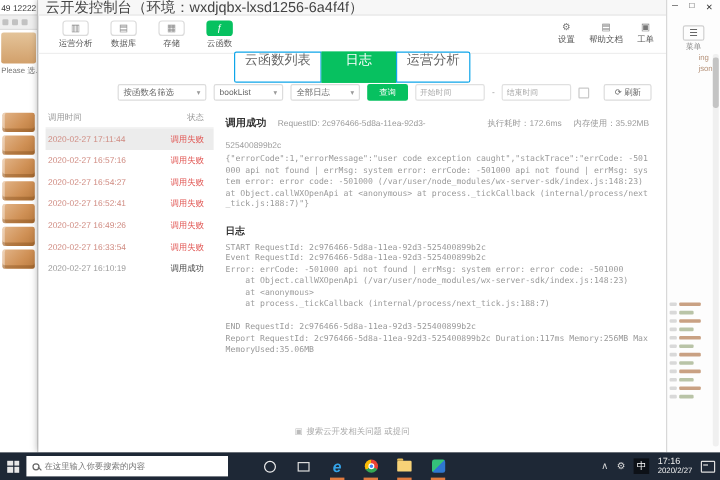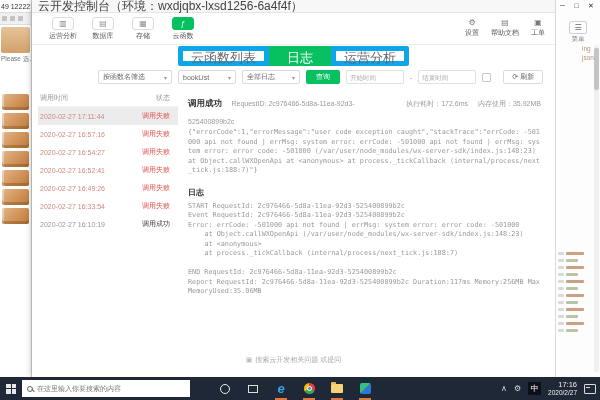--- a/index.html
+++ b/index.html
@@ -27,21 +27,21 @@
   .nav-btn { width:34px; text-align:center; cursor:pointer; }
   .icon-box { width:22px; height:13px; margin:0 auto; border:1px solid #dcdcdc; border-radius:3px; background:#fff; color:#8a8a8a; font-size:8px; line-height:11px; }
   .nav-btn.active .icon-box { background:#07c160; border-color:#07c160; color:#fff; }
   .nav-label { font-size:7px; color:#555; margin-top:1px; white-space:nowrap; }
   .action-group { display:flex; gap:12px; }
   .action-btn { text-align:center; cursor:pointer; }
   .action-icon { font-size:8px; color:#777; line-height:8px; }
   .action-label { font-size:7px; color:#555; margin-top:1px; white-space:nowrap; }
 
   .tabs-row { height:22px; display:flex; align-items:center; justify-content:center; gap:0; }
-  .tab { min-width:62px; padding:0 8px; height:20px; line-height:13px; text-align:center; font-size:13px; color:#666; background:#fff; border:5px solid #0ea5e9; cursor:pointer; }
+  .tab { min-width:62px; padding:0 8px; height:26px; line-height:13px; text-align:center; font-size:11px; color:#666; background:#fff; border:1px solid #0ea5e9; cursor:pointer; }
   .tab:first-child { border-radius:2px 0 0 2px; }
   .tab:last-child { border-radius:0 2px 2px 0; }
   .tab.active { background:#07c160; border-color:#07c160; color:#fff; }
 
   .filter-row { height:20px; display:flex; align-items:center; gap:6px; padding:0 0 0 66px; }
   .dd { height:14px; border:1px solid #dcdcdc; border-radius:2px; background:#fff; font-size:7px; color:#666; display:flex; align-items:center; justify-content:space-between; padding:0 4px; cursor:pointer; }
   .dd .caret { font-size:6px; color:#999; margin-left:4px; }
   .dd1 { width:74px; } .dd2 { width:58px; } .dd3 { width:58px; }
   .btn-green { height:14px; padding:0 10px; background:#07c160; border:none; border-radius:2px; color:#fff; font-size:7px; cursor:pointer; }
   .date-input { width:58px; height:14px; border:1px solid #e0e0e0; border-radius:2px; font-size:6.5px; color:#666; padding:0 3px; font-family:inherit; }
@@ -105,21 +105,21 @@
   .taskview { width:10px; height:8px; border:1.2px solid #ddd; background:transparent; }
   .edge-e { color:#35a3e8; font-size:13px; font-weight:bold; font-style:italic; line-height:13px; }
   .chrome-c { width:11px; height:11px; border-radius:50%; background:conic-gradient(#ea4335 0 33%, #34a853 33% 66%, #fbbc05 66% 100%); position:relative; }
   .chrome-c::after { content:""; position:absolute; inset:3px; background:#4285f4; border:1.5px solid #fff; border-radius:50%; }
   .folder { width:12px; height:9px; background:#f7d277; border-radius:1px; position:relative; }
   .folder::before { content:""; position:absolute; top:-2px; left:0; width:5px; height:2px; background:#e7bc57; border-radius:1px 1px 0 0; }
   .devtool { width:11px; height:11px; border-radius:2px; background:linear-gradient(135deg,#34c27a 50%,#2f77d1 50%); }
   .tray { position:absolute; right:4px; top:0; height:23px; display:flex; align-items:center; gap:7px; }
   .tray-ic { color:#d8d8d8; font-size:8px; cursor:pointer; }
   .ime-badge { width:13px; height:13px; background:#0d1117; color:#fff; font-size:8px; line-height:13px; text-align:center; cursor:pointer; }
-  .clock { text-align:right; color:#eee; cursor:pointer; }
+  .clock { text-align:left; color:#eee; cursor:pointer; }
   .clock .tm { font-size:7.5px; line-height:8px; }
   .clock .dt { font-size:6.5px; line-height:8px; }
   .action-center { width:12px; height:10px; border:1.2px solid #ddd; border-radius:1px; position:relative; cursor:pointer; }
   .action-center::after { content:""; position:absolute; left:1px; right:5px; top:2px; height:1px; background:#ddd; }
 </style>
 </head>
 <body>
 
 <div class="screen">
 

